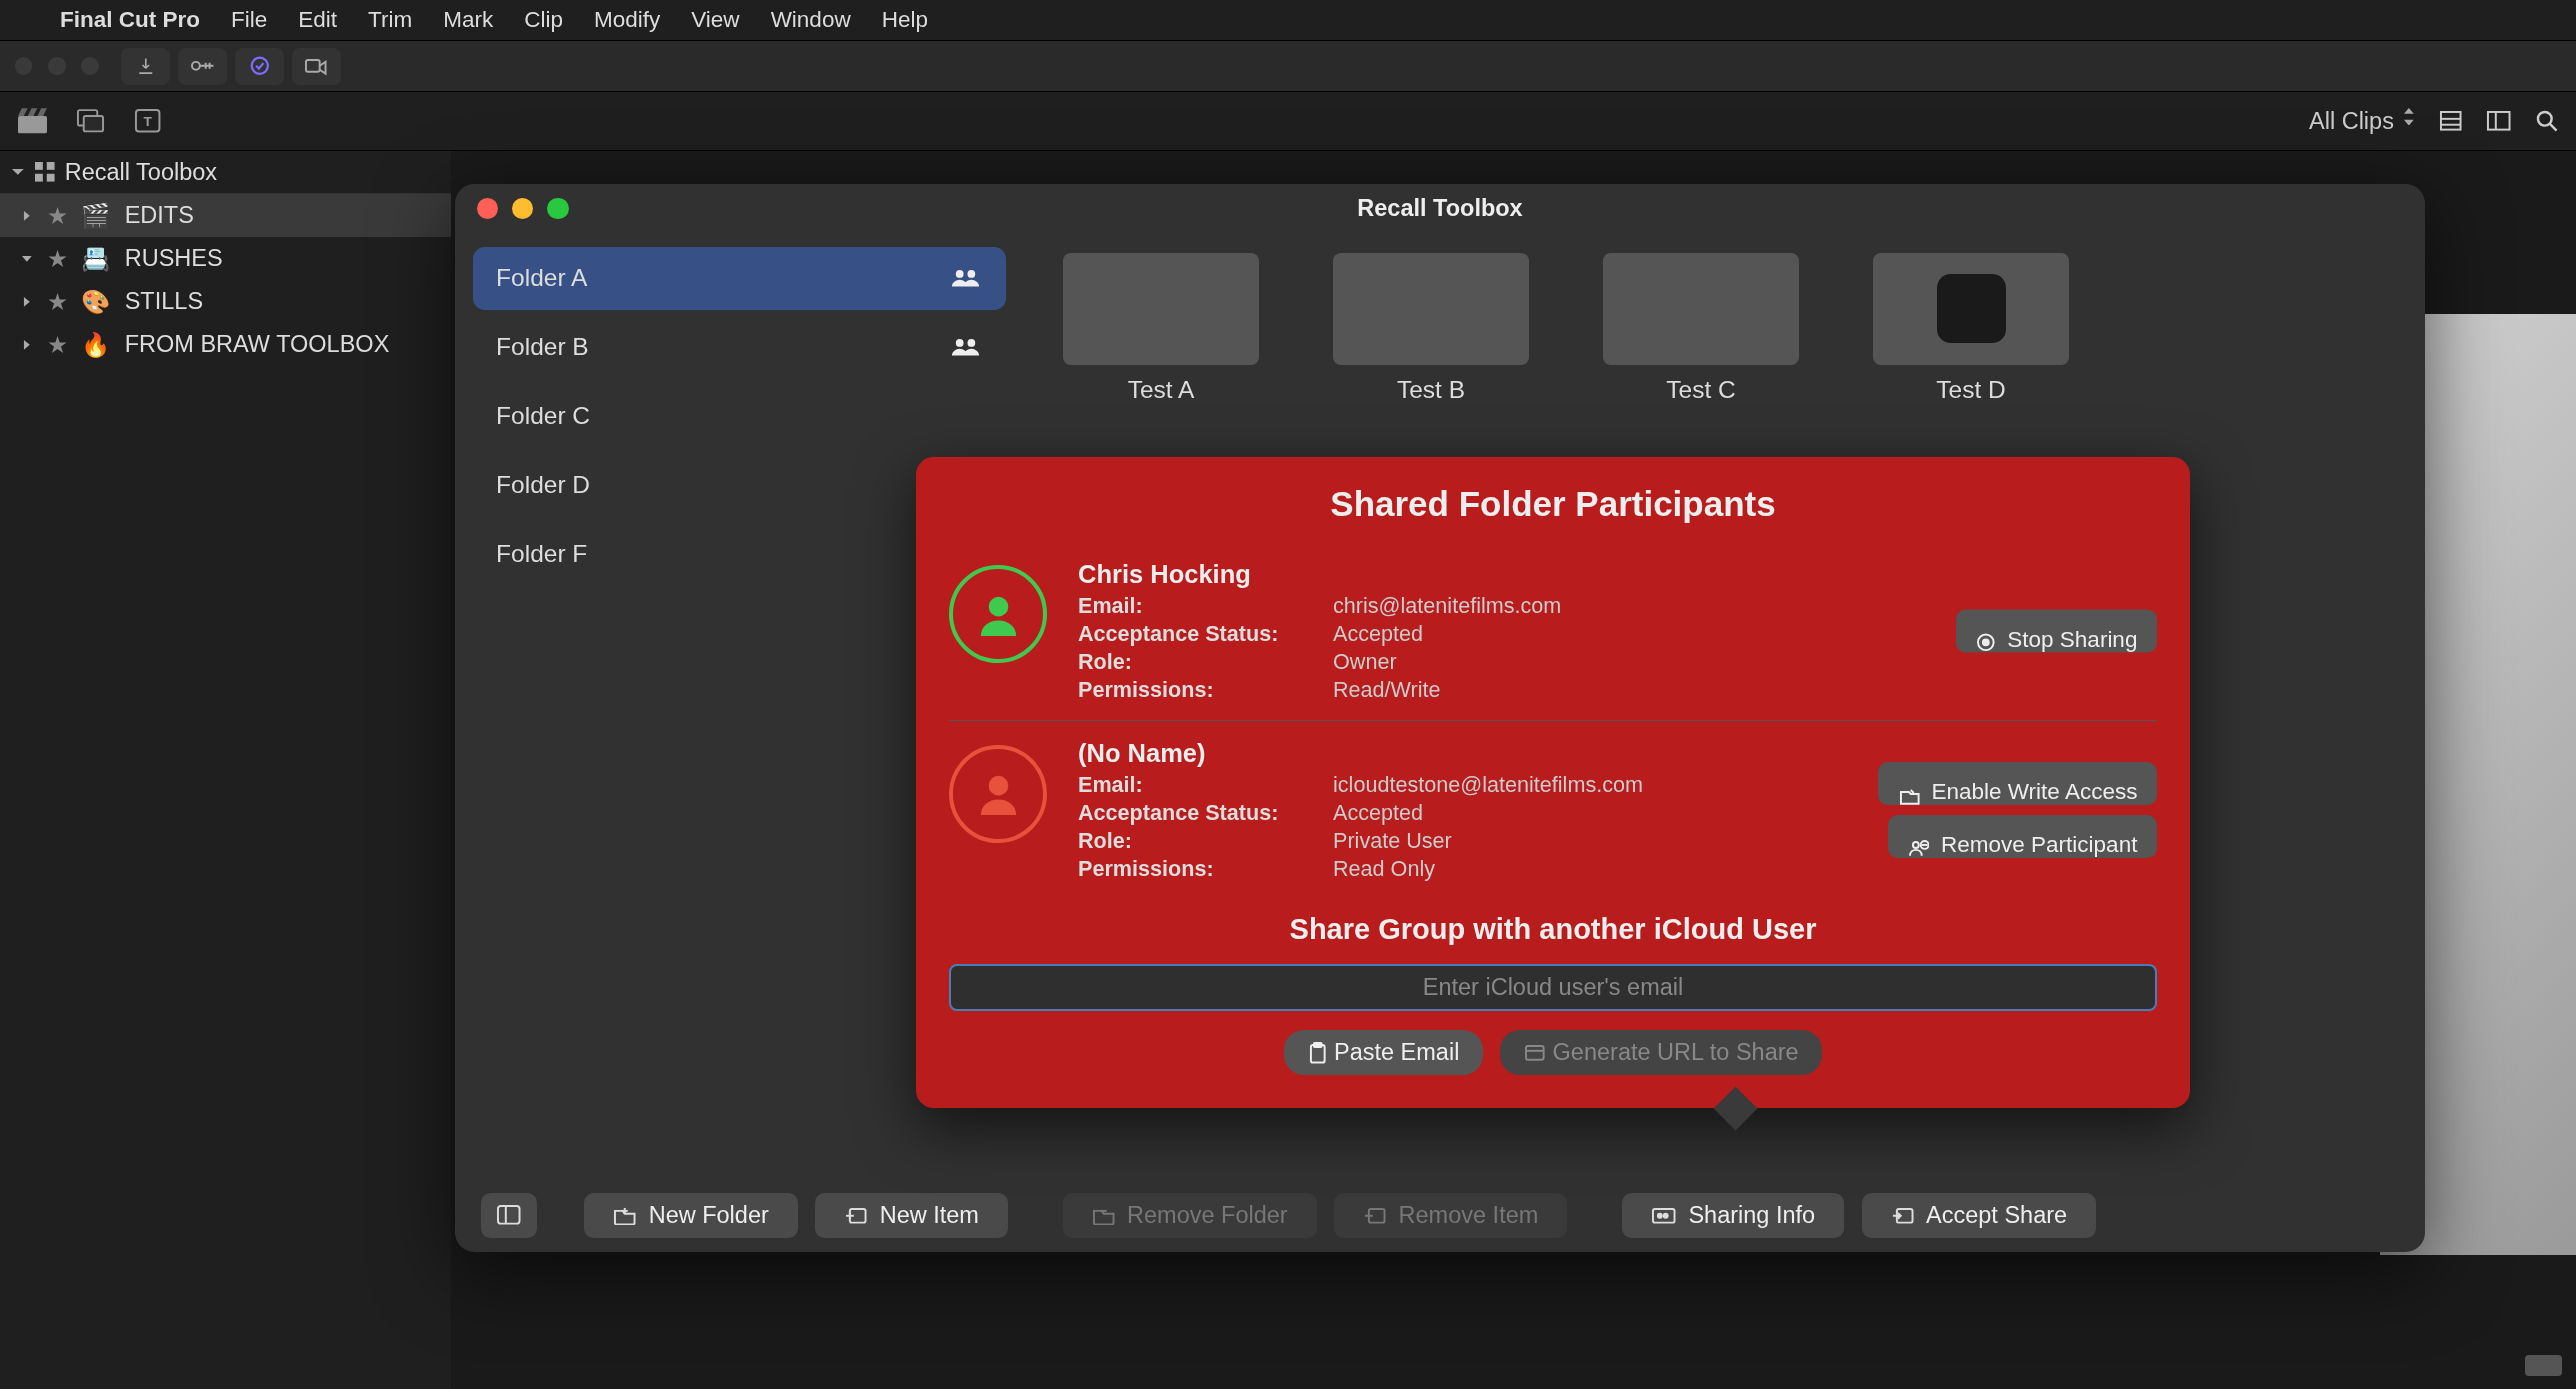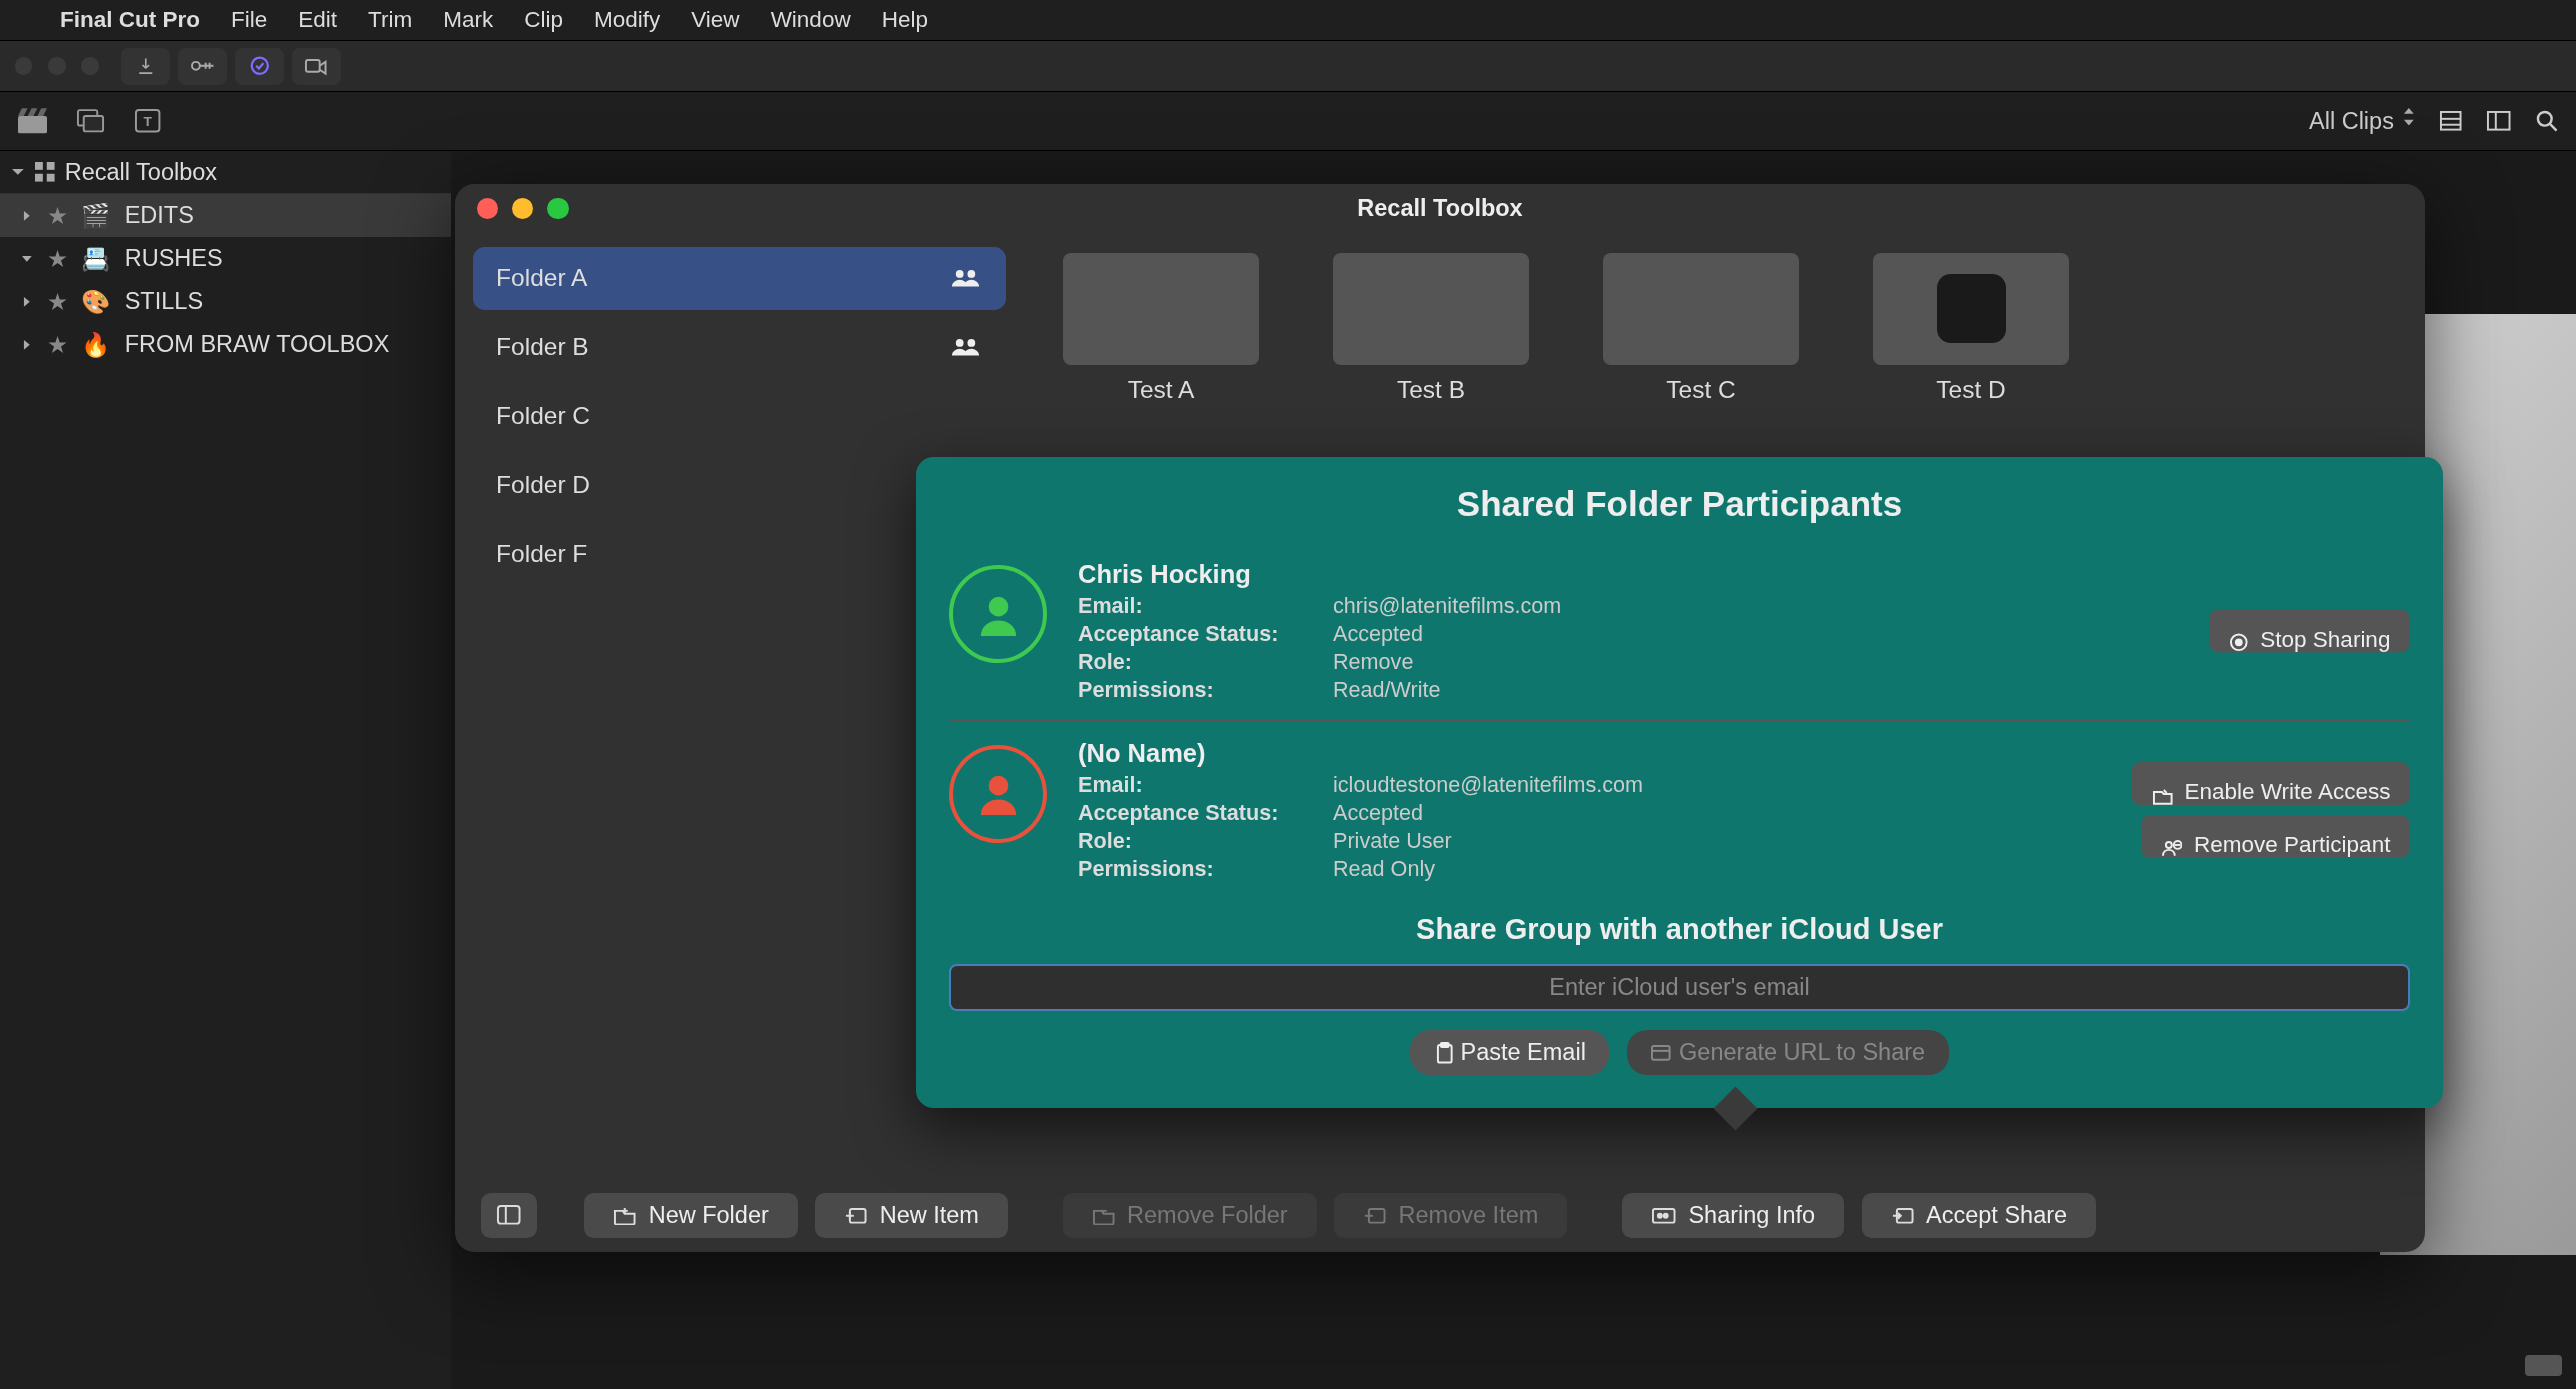--- a/index.html
+++ b/index.html
@@ -57,21 +57,21 @@
 .thumb .img { width: 196px; height: 112px; border-radius: 7.8px; background: #555; background-size: cover; background-position: center; }
 .thumb .label { font-size: 24.5px; color: #ddd; }
 
 
 .bottom-bar { position: absolute; bottom: 0; left: 0; right: 0; height: 74px; display: flex; align-items: center; padding: 0 25.5px; gap: 17.6px; }
 .bb-btn { height: 45px; padding: 0 29px; background: #4a4a4a; border-radius: 9.8px; display: flex; align-items: center; gap: 11.8px; font-size: 23.5px; color: #eee; }
 .bb-btn.disabled { background: #3a3a3a; color: #777; }
 .bb-btn.icon-only { padding: 0 15.7px; }
 
 
-.popover { position: absolute; left: 916px; top: 457px; width: 1527px; background: #0f766e; border-radius: 17.6px; box-shadow: 0 19.6px 59px rgba(0,0,0,0.6); padding: 27.4px 33px 33px; }
+.popover { position: absolute; left: 916px; top: 457px; width: 1274px; background: #b91c1c; border-radius: 17.6px; box-shadow: 0 19.6px 59px rgba(0,0,0,0.6); padding: 27.4px 33px 33px; }
 .popover h2 { text-align: center; font-size: 35px; font-weight: 600; color: #eee; margin-bottom: 17.6px; }
 .participant { display: flex; align-items: flex-start; gap: 31px; padding: 17.6px 0; border-bottom: 1px solid #555; position: relative; }
 .participant:last-of-type { border-bottom: none; }
 .avatar { width: 98px; height: 98px; border-radius: 50%; border: 4.9px solid; display: flex; align-items: center; justify-content: center; flex-shrink: 0; margin-top: 5.9px; }
 .avatar.green { border-color: #3fc94f; }
 .avatar.green svg { fill: #3fc94f; }
 .avatar.red { border-color: #e8513b; }
 .avatar.red svg { fill: #e8513b; }
 .p-info { display: flex; flex-direction: column; gap: 2px; }
 .p-name { font-size: 25.5px; font-weight: 700; color: #eee; margin-bottom: 2px; }
@@ -396,21 +396,21 @@
       <div class="p-row">
             <span class="k">Email:</span>
             <span class="v">chris@latenitefilms.com</span>
           </div>
       <div class="p-row">
             <span class="k">Acceptance Status:</span>
             <span class="v">Accepted</span>
           </div>
       <div class="p-row">
             <span class="k">Role:</span>
-            <span class="v">Remove</span>
+            <span class="v">Owner</span>
           </div>
       <div class="p-row">
             <span class="k">Permissions:</span>
             <span class="v">Read/Write</span>
           </div>
     </div>
     <div class="p-actions">
           <div class="act-btn">
             <svg width="19.6" height="19.6" fill="none" stroke="#eee" stroke-width="2" viewBox="0 0 20 20">
               <circle cx="10" cy="10" r="8"></circle>

